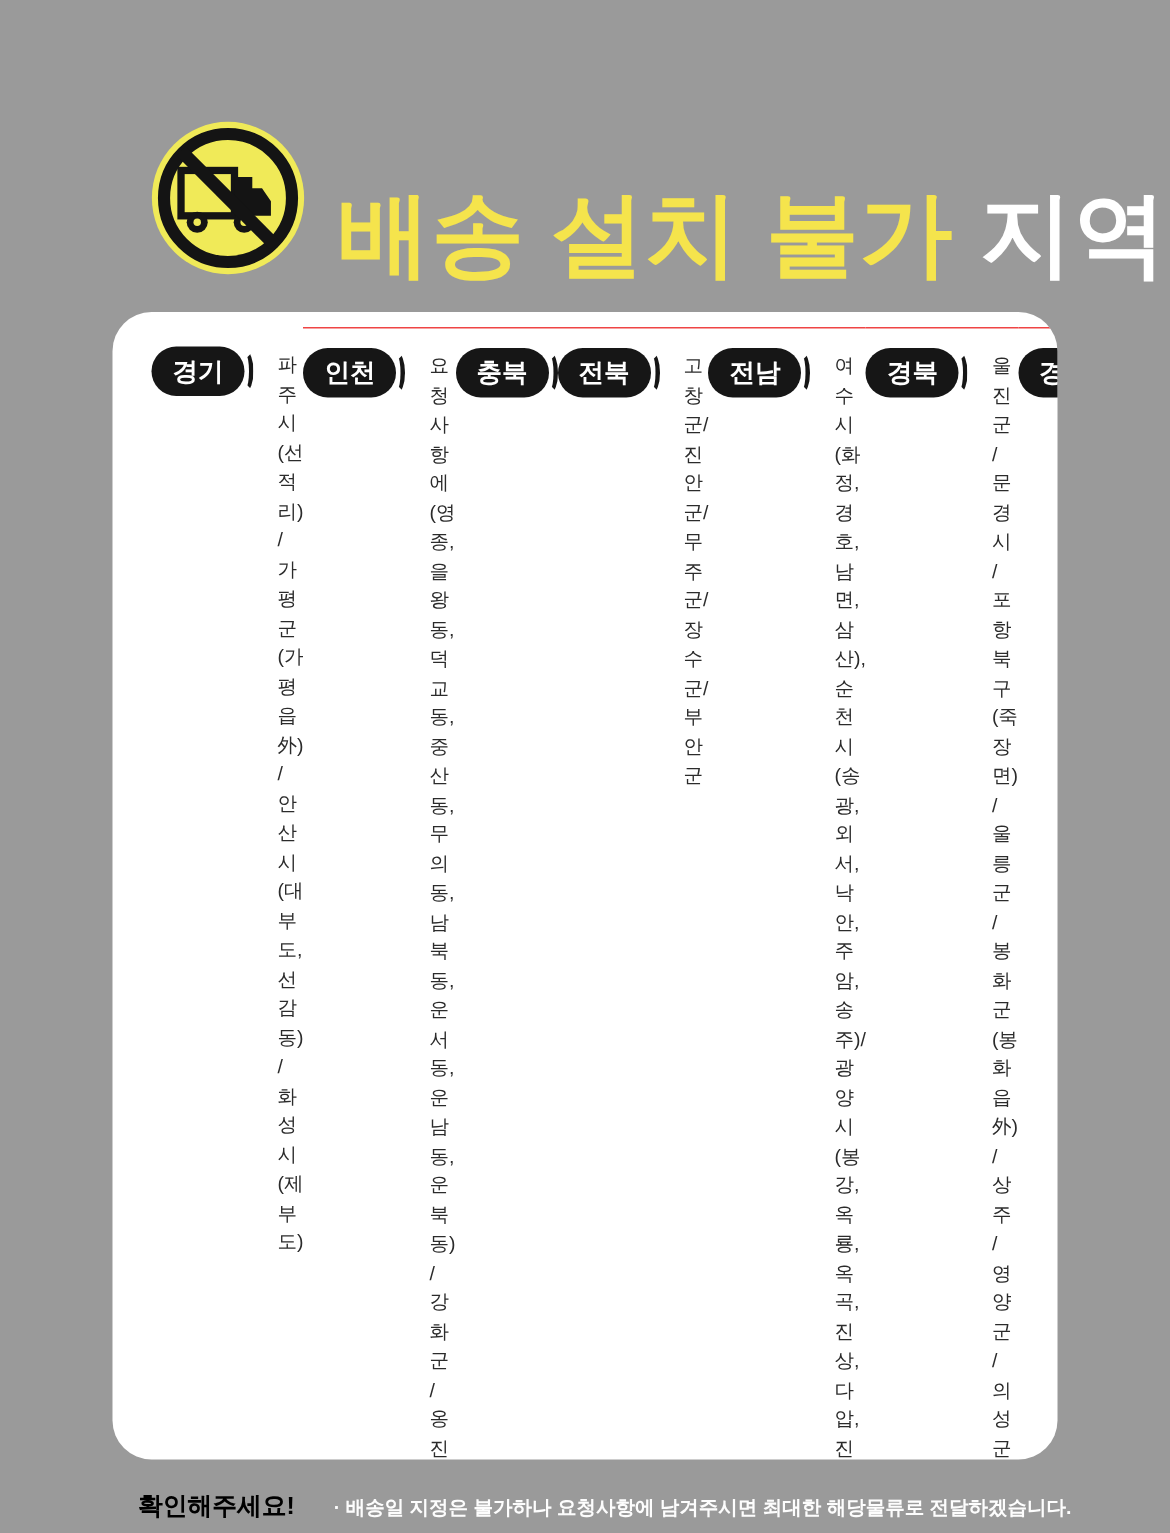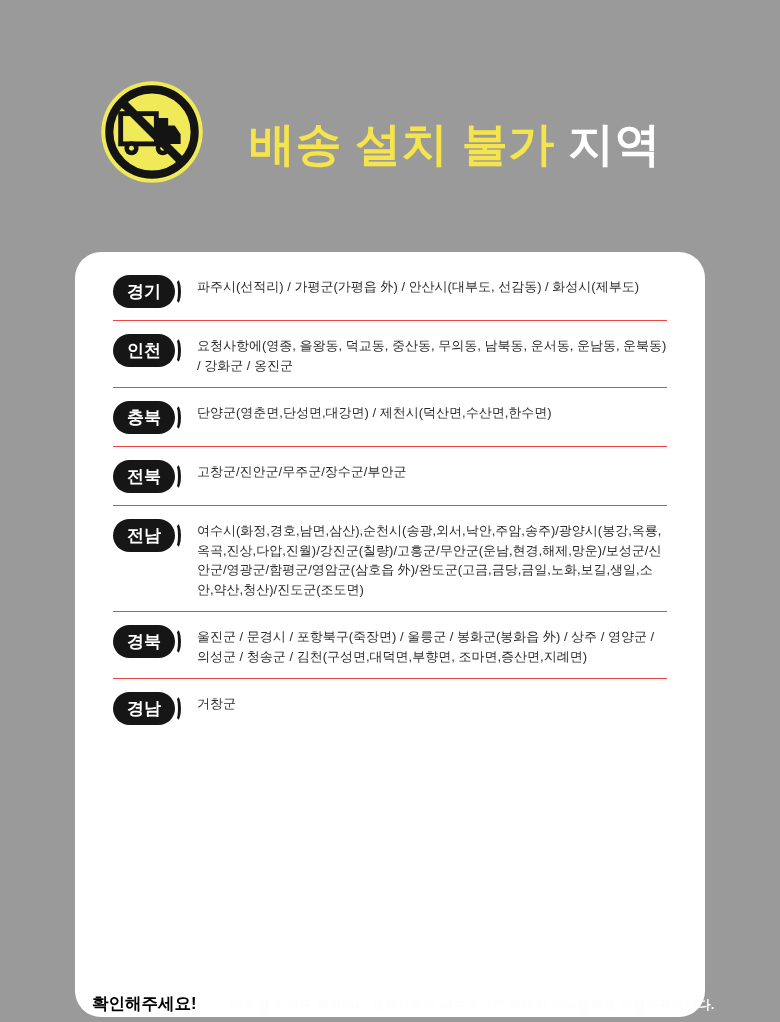--- a/index.html
+++ b/index.html
@@ -9,32 +9,32 @@
     font-family:"Liberation Sans", sans-serif;
     position:relative;
     overflow:hidden;
   }
 
   
   .header { position:absolute; top:0; left:0; width:780px; height:208px; }
   .no-truck { position:absolute; left:98px; top:78px; width:108px; height:108px; }
   .title {
     position:absolute; left:225px; top:114px; width:460px;
-    text-align:center; font-size:46px; font-weight:bold; letter-spacing:0.5px;
+    text-align:center; font-size:62px; font-weight:bold; letter-spacing:0.5px;
     white-space:nowrap;
   }
   .title .hl   { color:#f5e44c; }
   .title .rest { color:#ffffff; }
 
   
   .card {
     position:absolute; left:75px; top:208px; width:630px; height:765px;
     background:#ffffff; border-radius:26px;
-    padding:10px 38px; overflow:hidden;
-    display:flex; flex-direction:column;margin-top:44px;
+    padding:10px 26px; overflow:hidden;
+    display:flex; flex-direction:row;
   }
   .row {
     display:flex; align-items:flex-start; gap:16px;
     padding:12px 0;
   }
   .row + .row { border-top:1px solid #ef4444; }
   .badge-wrap { flex:0 0 auto; display:flex; align-items:center; margin-top:1px; }
   .badge {
     background:#161616; color:#ffffff;
     font-weight:bold; font-size:17px; line-height:1;
@@ -97,21 +97,20 @@
     </div>
     <div class="areas">요청사항에(영종, 을왕동, 덕교동, 중산동, 무의동, 남북동, 운서동, 운남동, 운북동) / 강화군 / 옹진군</div>
   </div>
 
 
   <div class="row">
     <div class="badge-wrap">
       <span class="badge">충북</span>
       <span class="badge-tail"></span>
     </div>
-    <div class="areas">단양군(영춘면,단성면,대강면) / 제천시(덕산면,수산면,한수면)</div>
   </div>
 
   <div class="row">
     <div class="badge-wrap">
       <span class="badge">전북</span>
       <span class="badge-tail"></span>
     </div>
     <div class="areas">고창군/진안군/무주군/장수군/부안군</div>
   </div>
 

